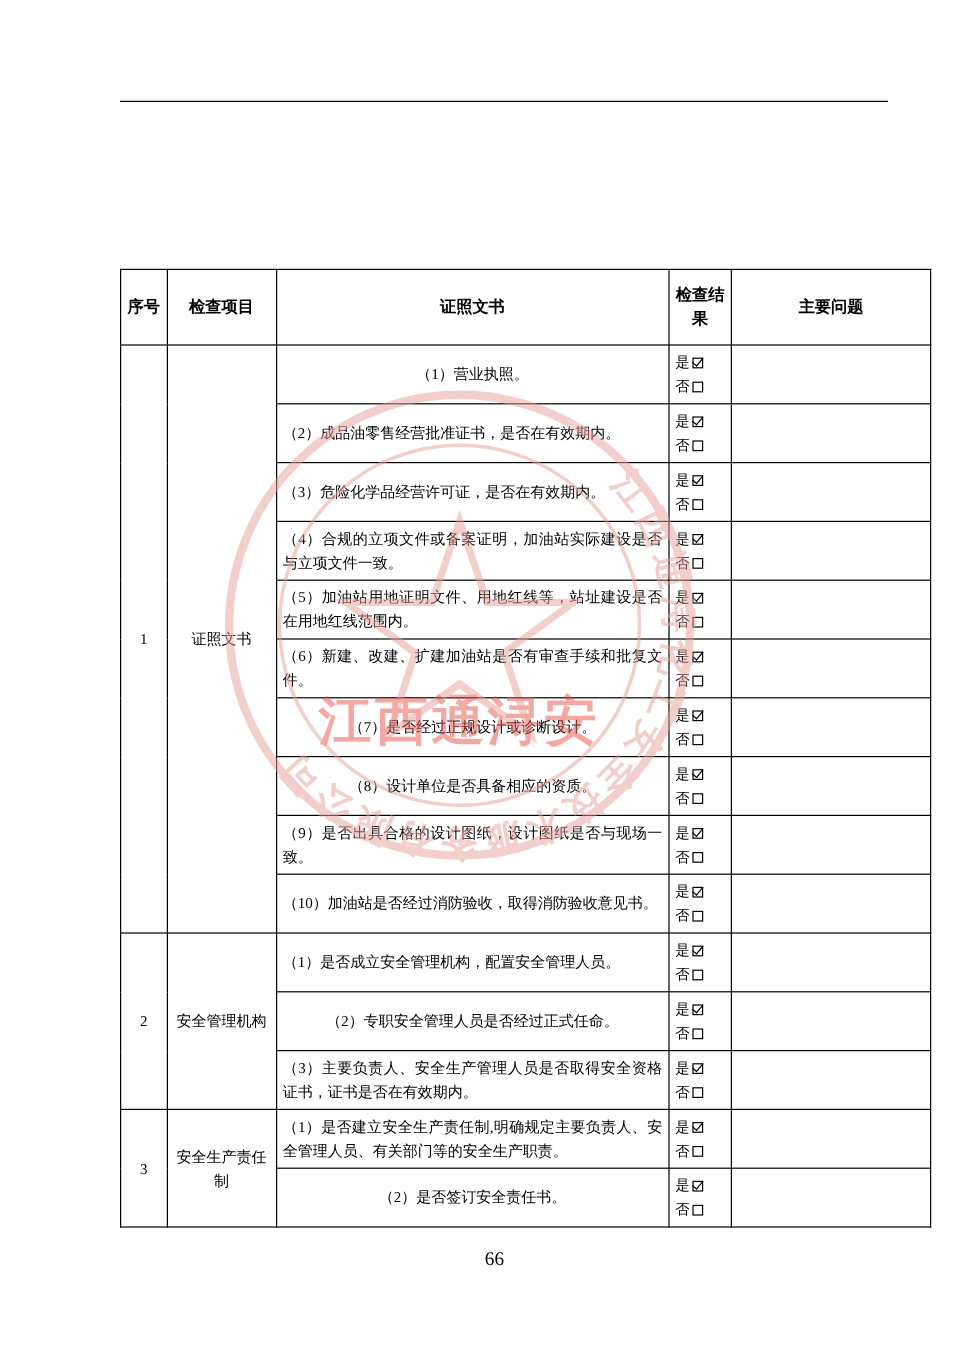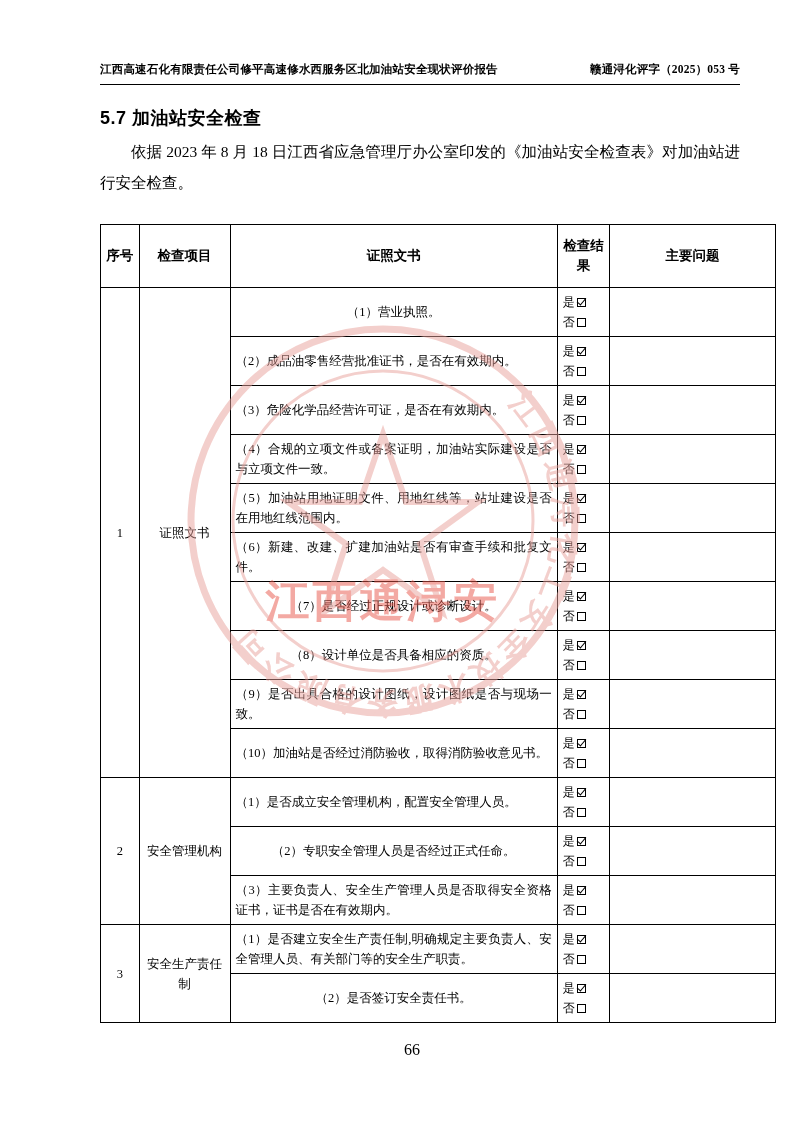--- a/index.html
+++ b/index.html
@@ -159,29 +159,23 @@
     width: 800px;
     text-align: center;
     font-size: 16px;
   }
 </style>
 </head>
 <body>
 
 <div class="page">
 
-  <div class="header">
-    <div class="header-left">江西高速石化有限责任公司修平高速修水西服务区北加油站安全现状评价报告</div>
-    <div class="header-right">赣通浔化评字（2025）053 号</div>
-  </div>
   <div class="header-rule"></div>
 
-  <div class="section-title">5.7 加油站安全检查</div>
-
-  <div class="para">依据 2023 年 8 月 18 日江西省应急管理厅办公室印发的《加油站安全检查表》对加油站进行安全检查。</div>
+
 
 
   <div class="watermark">
     <svg viewBox="0 0 470 470" width="470" height="470" xmlns="http://www.w3.org/2000/svg">
       <defs>
         <path id="wmcircle" d="M235,235 m0,-172 a172,172 0 1,1 0,344 a172,172 0 1,1 0,-344"></path>
       </defs>
       <circle cx="235" cy="235" r="192" fill="none" stroke="#e8a09a" stroke-width="7"></circle>
       <circle cx="235" cy="235" r="150" fill="none" stroke="#e8a09a" stroke-width="3"></circle>
 

